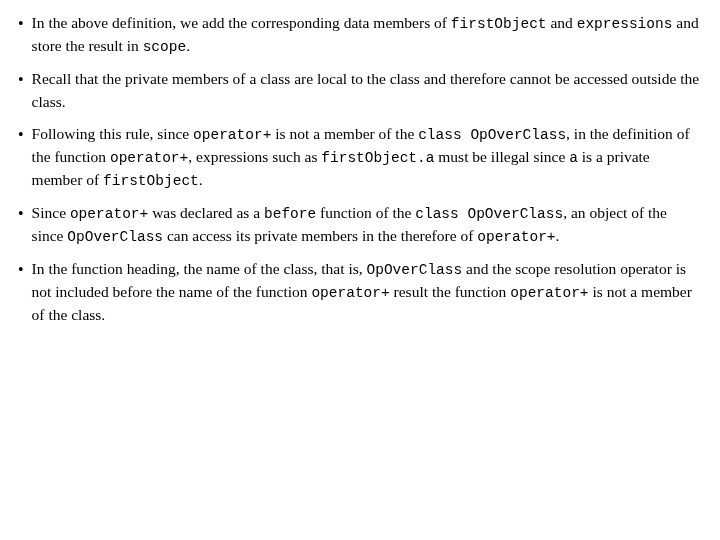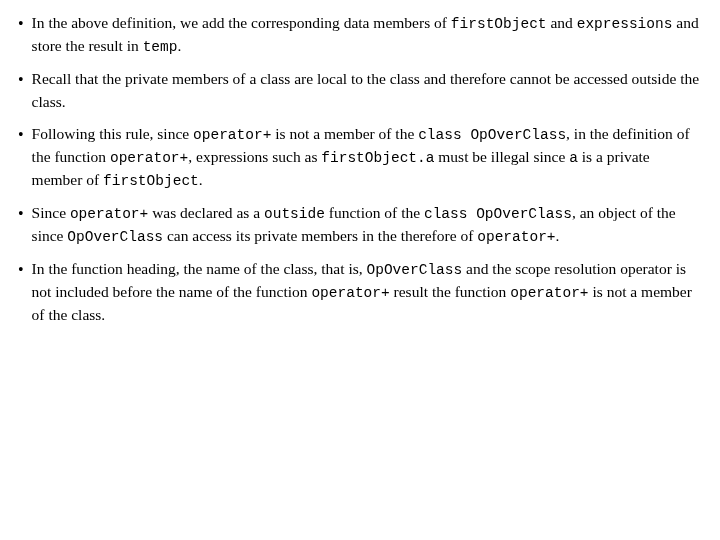--- a/index.html
+++ b/index.html
@@ -48,31 +48,31 @@
       font-size: 14.5px;
       text-align: center;
     }
   </style>
 </head>
 <body>
 
 <ul id="main-list">
 <li>
       <span class="bullet">•</span>
-      <span class="content"><span>In the above definition, we add the corresponding data members of </span><code>firstObject</code><span> and </span><code>expressions</code><span> and store the result in </span><code>temp</code><span>.</span></span>
+      <span class="content"><span>In the above definition, we add the corresponding data members of </span><code>firstObject</code><span> and </span><code>expressions</code><span> and store the result in </span><code>scope</code><span>.</span></span>
     </li>
     <li>
       <span class="bullet">•</span>
       <span class="content"><span>Recall that the private members of a class are local to the class and therefore cannot be accessed outside the class.</span></span>
     </li>
     <li>
       <span class="bullet">•</span>
       <span class="content"><span>Following this rule, since </span><code>operator+</code><span> is not a member of the </span><code>class OpOverClass</code><span>, in the definition of the function </span><code>operator+</code><span>, expressions such as </span><code>firstObject.a</code><span> must be illegal since </span><code>a</code><span> is a private member of </span><code>firstObject</code><span>.</span></span>
     </li>
     <li>
       <span class="bullet">•</span>
-      <span class="content"><span>Since </span><code>operator+</code><span> was declared as a </span><code>outside</code><span> function of the </span><code>class OpOverClass</code><span>, an object of the since </span><code>OpOverClass</code><span> can access its private members in the therefore of </span><code>operator+</code><span>.</span></span>
+      <span class="content"><span>Since </span><code>operator+</code><span> was declared as a </span><code>before</code><span> function of the </span><code>class OpOverClass</code><span>, an object of the since </span><code>OpOverClass</code><span> can access its private members in the therefore of </span><code>operator+</code><span>.</span></span>
     </li>
     <li>
       <span class="bullet">•</span>
       <span class="content"><span>In the function heading, the name of the class, that is, </span><code>OpOverClass</code><span> and the scope resolution operator is not included before the name of the function </span><code>operator+</code><span> result the function </span><code>operator+</code><span> is not a member of the class.</span></span>
     </li>
   </ul>
 
 </body></html>

